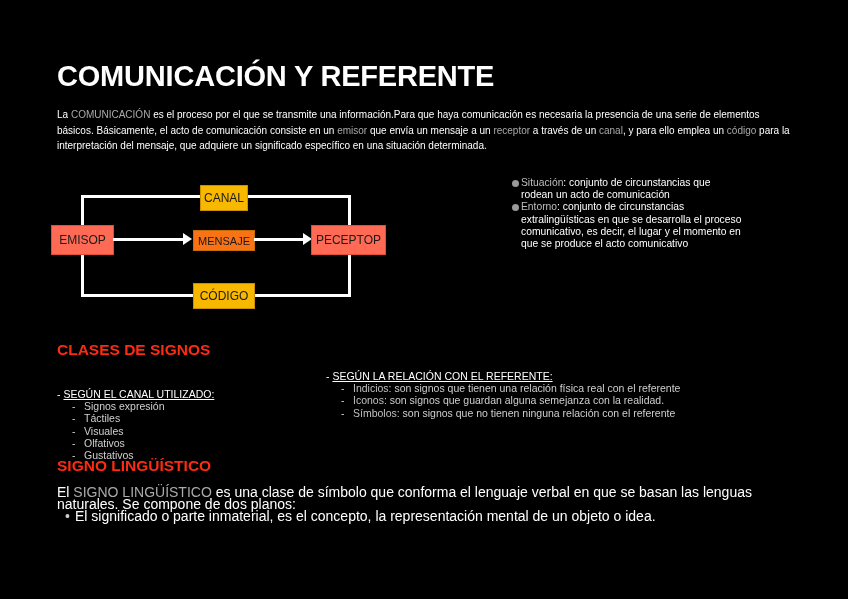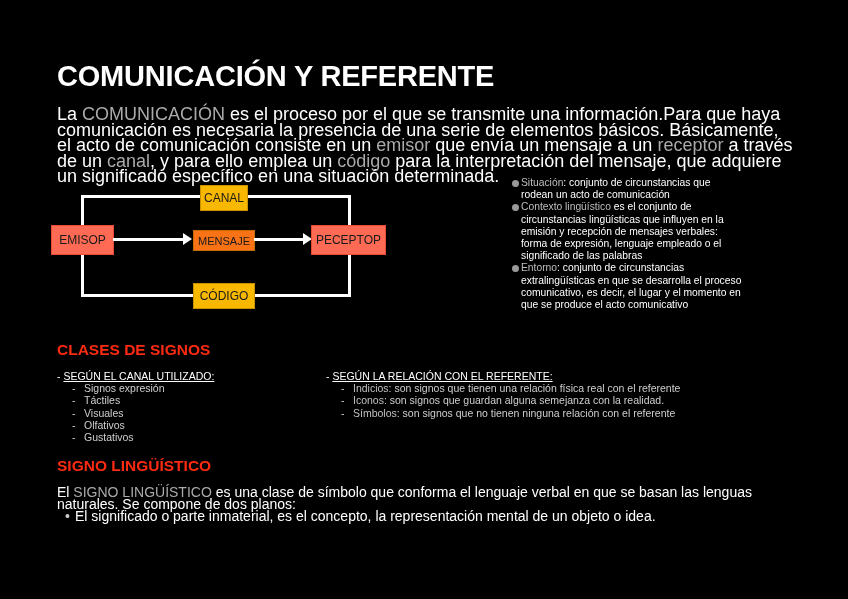--- a/index.html
+++ b/index.html
@@ -1,20 +1,20 @@
 <!DOCTYPE html>
 <html><head>
 <meta charset="utf-8">
 <style>
   html, body { margin:0; padding:0; }
   body { width:848px; height:599px; background:#000; position:relative; overflow:hidden;
          font-family:"Liberation Sans", sans-serif; color:#fff; }
   .abs { position:absolute; }
   .title { left:57px; top:60px; font-size:29px; font-weight:bold; letter-spacing:-0.2px; white-space:nowrap; }
-  .intro { left:57px; top:107px; width:740px; font-size:18px; line-height:15.5px; color:#fff; }
+  .intro { left:57px; top:107px; width:740px; font-size:10px; line-height:15.5px; color:#fff; }
   .hl { color:#aaaaaa; }
   .diagram-line { position:absolute; border:3px solid #fff; }
   .box { position:absolute; display:flex; align-items:center; justify-content:center;
          font-size:12px; color:#1a1a1a; }
   .box.red { background:#ff6a55; border:1px solid #e84a35; }
   .box.amber { background:#f8b800; border:1px solid #c99000; }
   .box.orange { background:#f97316; border:1px solid #c66c00; font-size:11px; }
   .arrow { position:absolute; height:3px; background:#fff; }
   .arrow::after { content:""; position:absolute; right:-8px; top:-5px; border-left:9px solid #fff;
                   border-top:6.5px solid transparent; border-bottom:6.5px solid transparent; }
@@ -50,30 +50,27 @@
   <div class="arrow" style="left:254px; top:238px; width:50px;"></div>
   <div class="box red" style="left:311px; top:225px; width:73px; height:28px;">PECEPTOP</div>
   <div class="box amber" style="left:193px; top:283px; width:60px; height:24px;">CÓDIGO</div>
 </div>
 
 <div class="abs side">
   <div class="item">
     <span class="bullet"></span><span class="term">Situación</span><span>: conjunto de circunstancias que rodean un acto de comunicación</span>
   </div>
   <div class="item">
-    <span class="bullet"></span><span class="term">Contexto lingüístico</span><span> es el conjunto de circunstancias lingüísticas que influyen en la emisión y recepción de mensajes verbales: forma de expresión, lenguaje empleado o el significado de las palabras</span>
-  </div>
-  <div class="item">
     <span class="bullet"></span><span class="term">Entorno</span><span>: conjunto de circunstancias extralingüísticas en que se desarrolla el proceso comunicativo, es decir, el lugar y el momento en que se produce el acto comunicativo</span>
   </div>
 </div>
 
 <div class="abs h2" style="left:57px; top:341px;">CLASES DE SIGNOS</div>
 
-<div class="abs sub" style="left:57px; top:370px; width:260px;">
+<div class="abs sub" style="left:57px; top:388px; width:260px;">
   <div><span>- </span><span class="head">SEGÚN EL CANAL UTILIZADO:</span></div>
   <div class="li"><span class="dash">-</span><span>Signos expresión</span></div>
   <div class="li"><span class="dash">-</span><span>Táctiles</span></div>
   <div class="li"><span class="dash">-</span><span>Visuales</span></div>
   <div class="li"><span class="dash">-</span><span>Olfativos</span></div>
   <div class="li"><span class="dash">-</span><span>Gustativos</span></div>
 </div>
 
 <div class="abs sub" style="left:326px; top:370px; width:420px;">
   <div><span>- </span><span class="head">SEGÚN LA RELACIÓN CON EL REFERENTE:</span></div>

